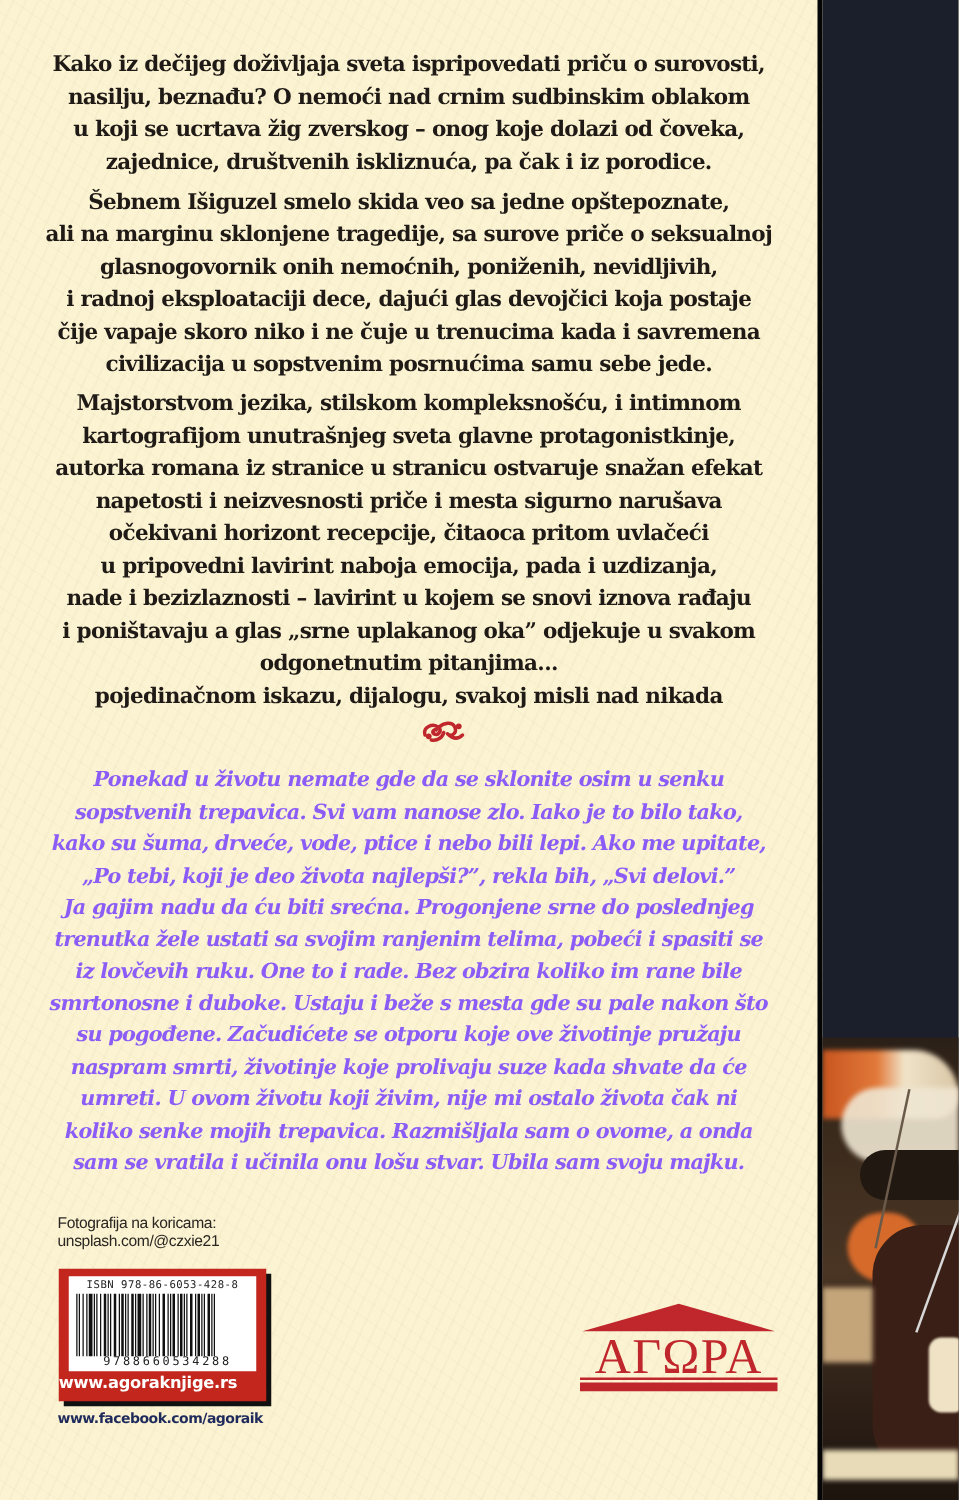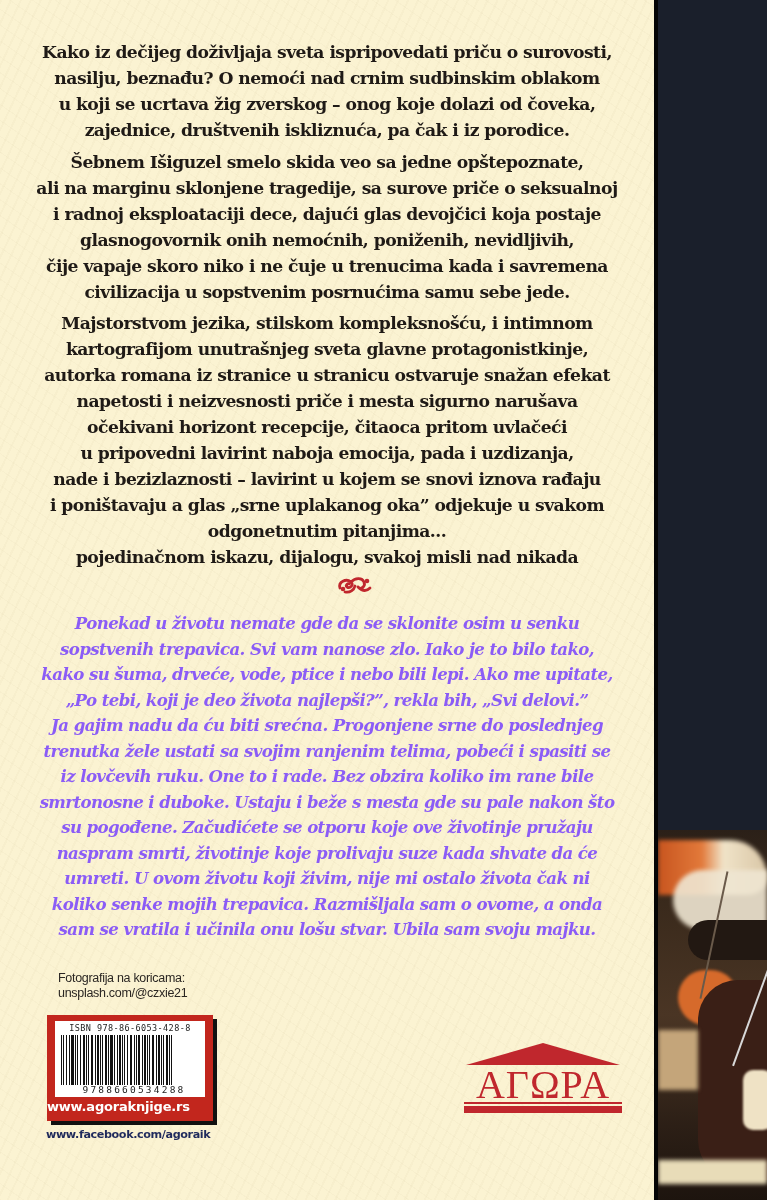--- a/index.html
+++ b/index.html
@@ -32,21 +32,21 @@
     position:absolute; left:30px; width:594px; text-align:center; color:#1f1a16;
     font-family:"DejaVu Serif", serif;
   }
   .para { font-size:17.2px; line-height:26px; font-weight:bold; letter-spacing:-0.55px; margin:0; }
   .para span { display:block; white-space:nowrap; }
   .italic { font-style:italic; font-size:16.6px; line-height:25.5px; font-weight:bold; letter-spacing:-0.6px; color:#8b5cf6; margin:0; }
   .italic span { display:block; white-space:nowrap; }
 
   .ornament { position:absolute; left:336px; top:574px; width:38px; height:22px; }
 
-  .credit { position:absolute; left:46px; top:971px; font-family:"Liberation Sans", sans-serif; font-size:12.5px; line-height:15px; color:#2a2622; letter-spacing:-0.3px;margin-left:12px; }
+  .credit { position:absolute; left:46px; top:971px; font-family:"Liberation Sans", sans-serif; font-size:12.5px; line-height:15px; color:#2a2622; letter-spacing:-0.3px; }
   .barcode-box { position:absolute; left:47px; top:1015px; width:166px; height:106px; background:#c2261d; box-shadow:4px 4px 0 #111; }
   .barcode-inner { position:absolute; left:8px; top:6px; width:150px; height:76px; background:#fff; }
   .isbn-text { position:absolute; left:0; top:2px; width:150px; text-align:center; font-family:"DejaVu Sans Mono", monospace; font-size:8.5px; letter-spacing:0.4px; color:#222; }
   .bars { position:absolute; left:6px; top:14px; width:138px; height:50px; display:flex; align-items:stretch; }
   .bars i { display:block; background:#111; margin-right:1.4px; }
   .digits { position:absolute; left:4px; top:63px; width:150px; text-align:center; font-family:"DejaVu Sans Mono", monospace; font-size:9.5px; letter-spacing:2.2px; color:#222; }
   .web { position:absolute; left:0; top:84px; width:166px; text-align:left; font-family:"DejaVu Sans", sans-serif; font-weight:bold; font-size:13px; color:#fff; letter-spacing:-0.2px; }
   .fb { position:absolute; left:46px; top:1128px; font-family:"DejaVu Sans", sans-serif; font-weight:bold; font-size:11.2px; color:#1f2a5c; letter-spacing:-0.4px; }
 
   .logo { position:absolute; left:460px; top:1040px; width:166px; height:78px; }
@@ -76,22 +76,22 @@
     <span>nasilju, beznađu? O nemoći nad crnim sudbinskim oblakom</span>
     <span>u koji se ucrtava žig zverskog – onog koje dolazi od čoveka,</span>
     <span>zajednice, društvenih iskliznuća, pa čak i iz porodice.</span>
   </p>
 </div>
 
 <div class="text-block" style="top:149px;">
   <p class="para">
     <span>Šebnem Išiguzel smelo skida veo sa jedne opštepoznate,</span>
     <span>ali na marginu sklonjene tragedije, sa surove priče o seksualnoj</span>
+    <span>glasnogovornik onih nemoćnih, poniženih, nevidljivih,</span>
     <span>i radnoj eksploataciji dece, dajući glas devojčici koja postaje</span>
-    <span>glasnogovornik onih nemoćnih, poniženih, nevidljivih,</span>
     <span>čije vapaje skoro niko i ne čuje u trenucima kada i savremena</span>
     <span>civilizacija u sopstvenim posrnućima samu sebe jede.</span>
   </p>
 </div>
 
 <div class="text-block" style="top:310px;">
   <p class="para">
     <span>Majstorstvom jezika, stilskom kompleksnošću, i intimnom</span>
     <span>kartografijom unutrašnjeg sveta glavne protagonistkinje,</span>
     <span>autorka romana iz stranice u stranicu ostvaruje snažan efekat</span>

